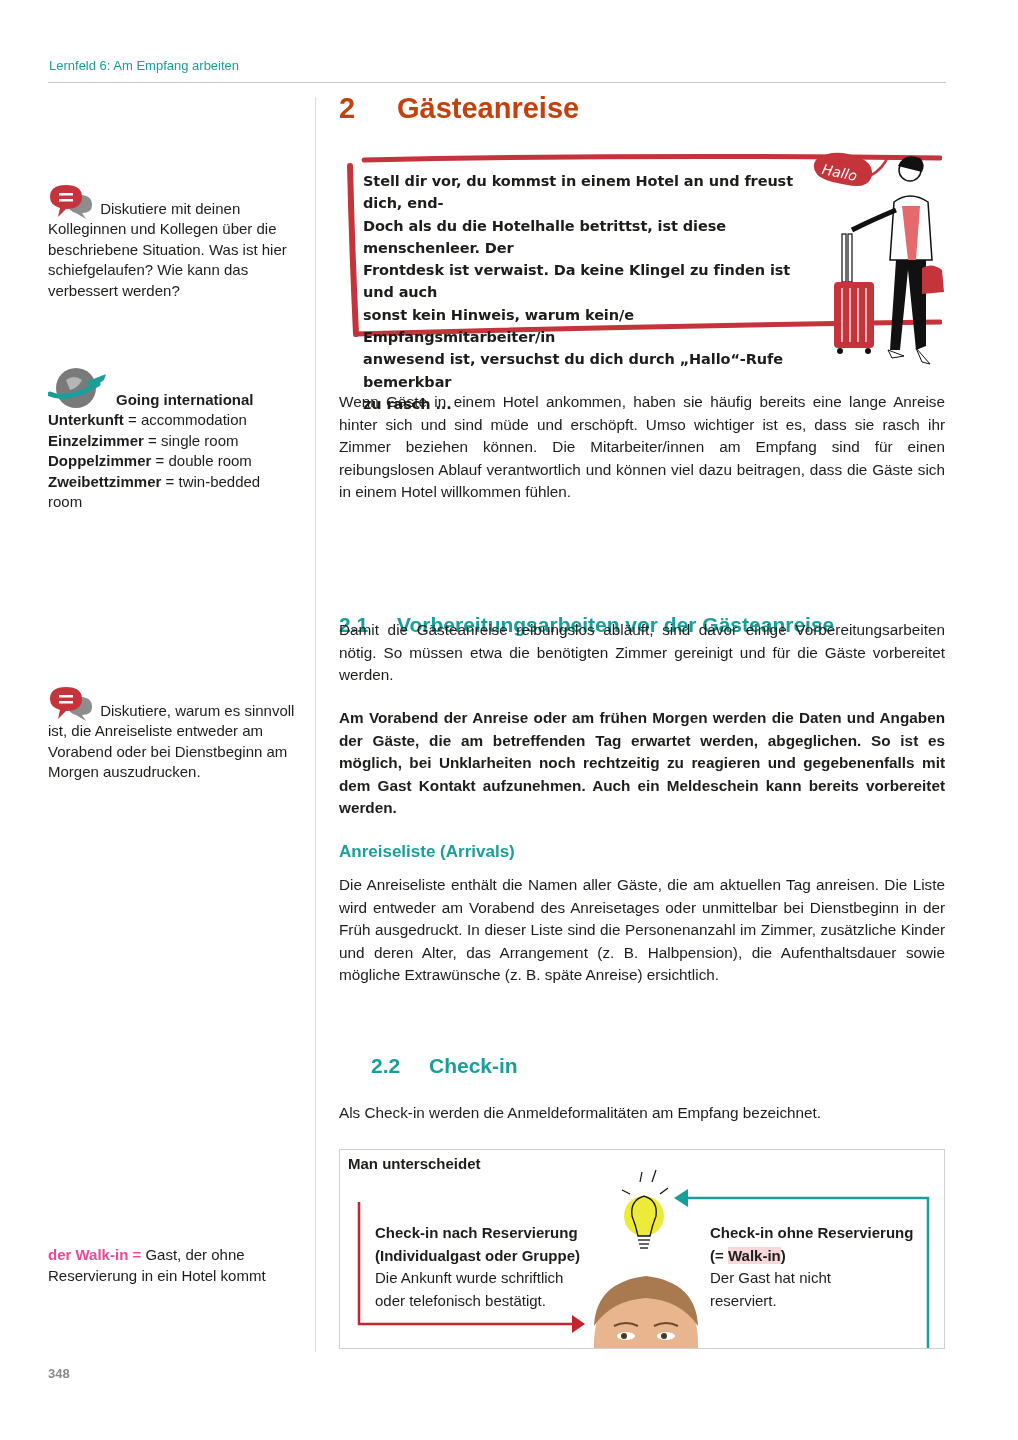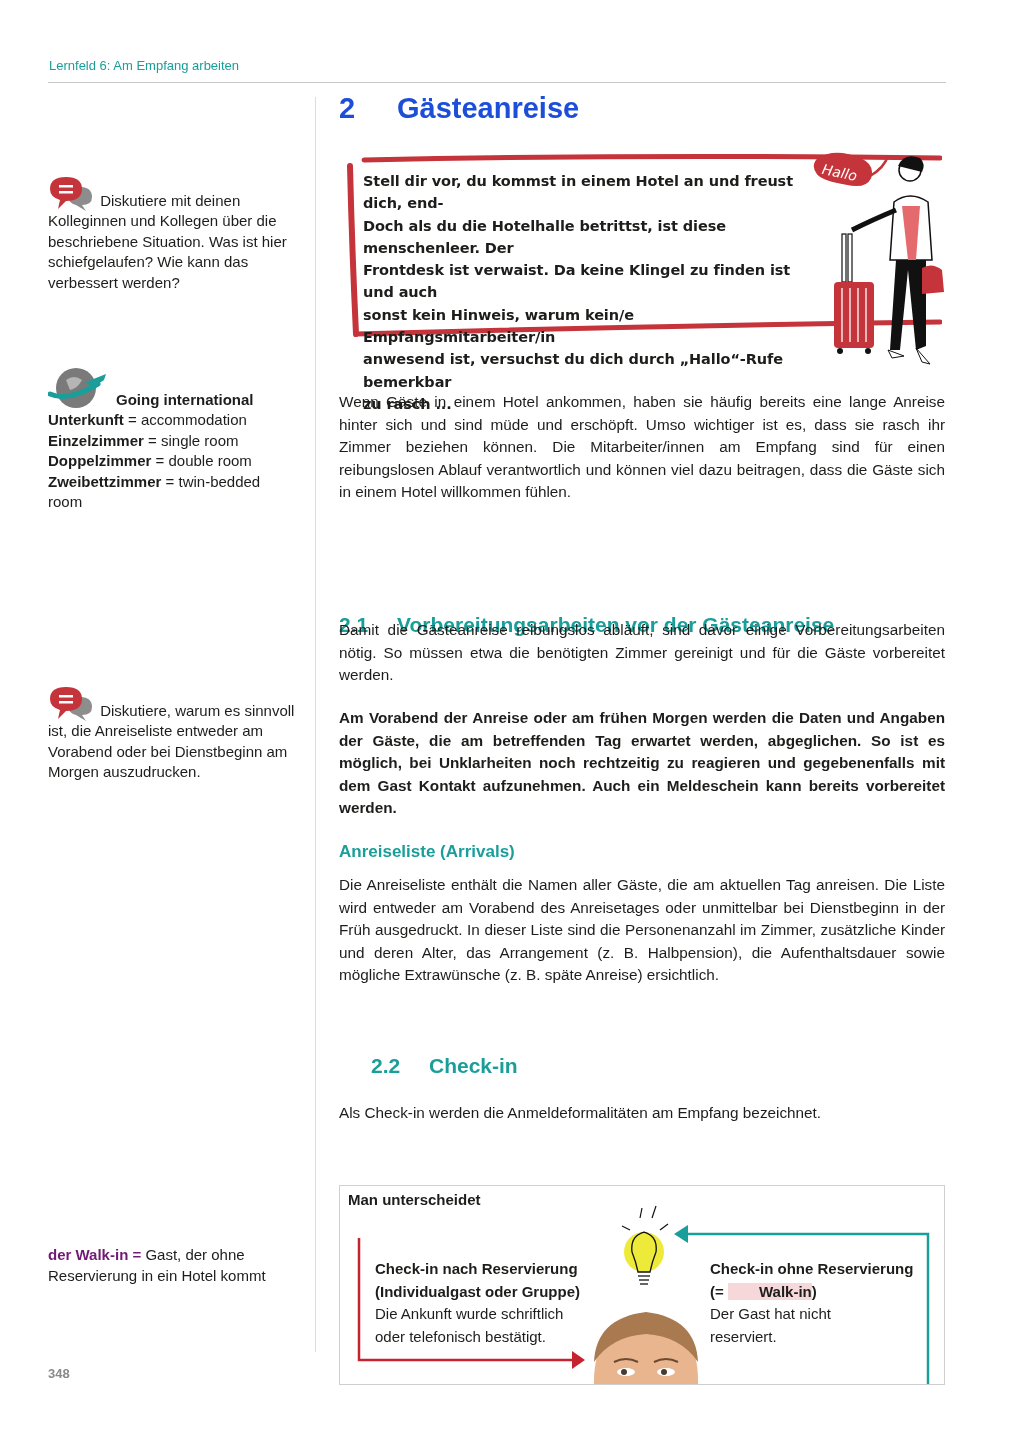--- a/index.html
+++ b/index.html
@@ -3,47 +3,47 @@
 <meta charset="utf-8">
 <style>
   html, body { margin: 0; padding: 0; background: #ffffff; }
   body { width: 1018px; height: 1440px; position: relative; overflow: hidden;
          font-family: "Liberation Sans", "DejaVu Sans", sans-serif; color: #1d1d1b; }
   .abs { position: absolute; }
   .running-head { left: 49px; top: 58px; font-size: 13px; color: #1a9e9a; }
   .head-rule { left: 48px; top: 82px; width: 898px; height: 1px; background: #c8c8c8; }
   .col-rule { left: 315px; top: 97px; width: 1px; height: 1255px; background: #dcdcdc; }
 
-  .h1 { left: 339px; top: 92px; font-size: 29px; font-weight: bold; color: #1d4ed8; }
+  .h1 { left: 339px; top: 92px; font-size: 29px; font-weight: bold; color: #c2410c; }
   .h1 .num { display: inline-block; width: 58px; }
   .h2 { font-size: 21px; font-weight: bold; color: #1a9e9a; left: 339px; }
   .h2 .num { display: inline-block; width: 58px; }
   .h3 { font-size: 17px; font-weight: bold; color: #1a9e9a; left: 339px; }
 
   .body-text { left: 339px; width: 606px; font-size: 15.3px; line-height: 22.5px; text-align: justify; color: #1d1d1b; }
 
   
   .scenario { left: 342px; top: 150px; width: 600px; height: 190px; }
   .scenario svg.frame { position: absolute; left: 0; top: 0; }
   .scenario-text { position: absolute; left: 21px; top: 20px; width: 440px; font-size: 14.5px; line-height: 22.3px;
                    font-family: "DejaVu Sans", sans-serif; color: #1d1d1b; letter-spacing: -0.1px; font-weight: bold; }
   .traveller { position: absolute; left: 470px; top: 0px; width: 150px; height: 225px; }
 
   
   .side { left: 48px; width: 250px; font-size: 15px; line-height: 20.5px; color: #1d1d1b; }
   .side b { font-weight: bold; }
   .discuss-icon { display: inline-block; width: 48px; height: 36px; vertical-align: bottom; }
 
   
-  .cbox { left: 339px; top: 1149px; width: 606px; height: 200px; border: 1px solid #d0d0d0; border-bottom-color: #cfcfcf; box-sizing: border-box; background: #fff; overflow: hidden; margin-top: 36px; }
+  .cbox { left: 339px; top: 1149px; width: 606px; height: 200px; border: 1px solid #d0d0d0; border-bottom-color: #cfcfcf; box-sizing: border-box; background: #fff; overflow: hidden; }
   .cbox-title { position: absolute; left: 8px; top: 5px; font-size: 15px; font-weight: bold; color: #1d1d1b; }
   .cbox .col { position: absolute; font-size: 15px; line-height: 22.5px; color: #1d1d1b; }
   .cbox .col b { font-weight: bold; }
-  .walkin-hl { background: #f6d7da; padding-left: 31px; }
-  .red { color: #701a75; }
+  .walkin-hl { background: #f6d7da; }
+  .red { color: #ec4899; }
 
   .page-num { left: 48px; top: 1366px; font-size: 13px; font-weight: bold; color: #8a8a8a; }
 </style>
 </head>
 <body>
 
 <div class="abs running-head">Lernfeld 6: Am Empfang arbeiten</div>
 <div class="abs head-rule"></div>
 <div class="abs col-rule"></div>
 
@@ -164,21 +164,21 @@
   </div>
 
   <div class="col" style="left:370px;top:72px;">
     <div><b>Check-in ohne Reservierung</b></div>
     <div><b><span>(= </span><span class="walkin-hl">Walk-in</span><span>)</span></b></div>
     <div>Der Gast hat nicht</div>
     <div>reserviert.</div>
   </div>
 </div>
 
-<div class="abs side" style="top:175px;">
+<div class="abs side" style="top:183px;">
   <svg class="discuss-icon" viewBox="0 0 48 36">
     <path d="M26 12 Q44 10 44 22 Q44 30 34 30 L38 36 L28 30 Q20 28 20 20 Z" fill="#8d8d8d"></path>
     <path d="M2 14 Q2 2 18 2 Q34 2 34 14 Q34 26 18 26 L10 34 L12 25 Q2 22 2 14 Z" fill="#c4343a"></path>
     <rect x="11" y="10" width="14" height="2.5" fill="#fff"></rect>
     <rect x="11" y="16" width="14" height="2.5" fill="#fff"></rect>
   </svg>
   <span>Diskutiere mit deinen Kolleginnen und Kollegen über die beschriebene Situation. Was ist hier schiefgelaufen? Wie kann das verbessert werden?</span>
 </div>
 
 <div class="abs side" style="top:366px;">

